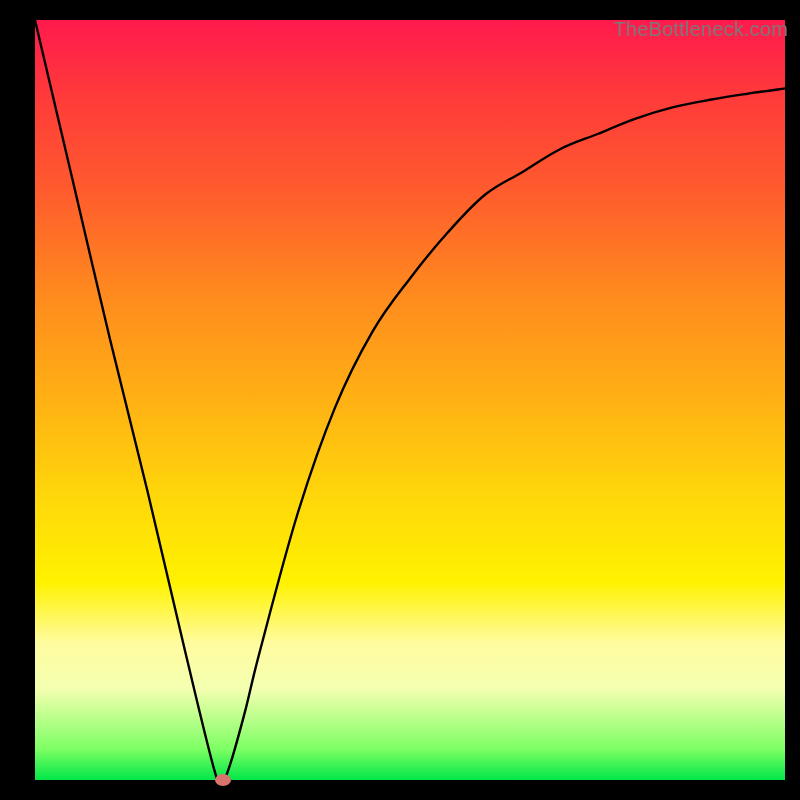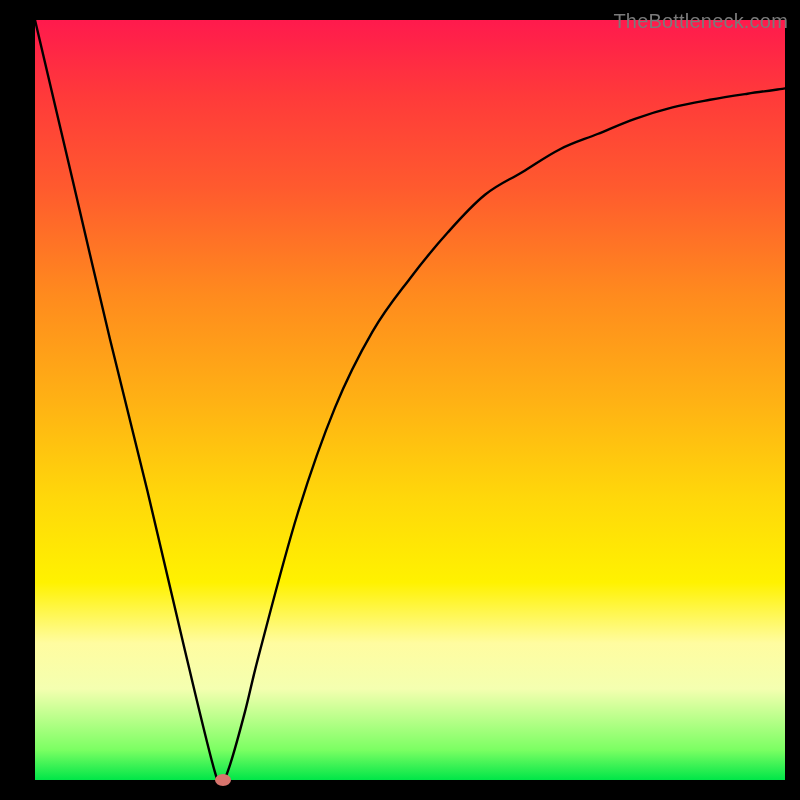--- a/index.html
+++ b/index.html
@@ -34,21 +34,21 @@
       #ffd80a 63%,
       #fff200 74%,
       #fffca0 82%,
       #f4ffb0 88%,
       #7cff63 96%,
       #00e648 100%
     );
   }
   .watermark {
     position: absolute;
-    top: 10px;
+    top: 18px;
     right: 12px;
     color: #7a7a7a;
     font-size: 20px;
     font-weight: 500;
     letter-spacing: 0.2px;
     z-index: 5;
   }
   svg.curve {
     position: absolute;
     left: 0;

